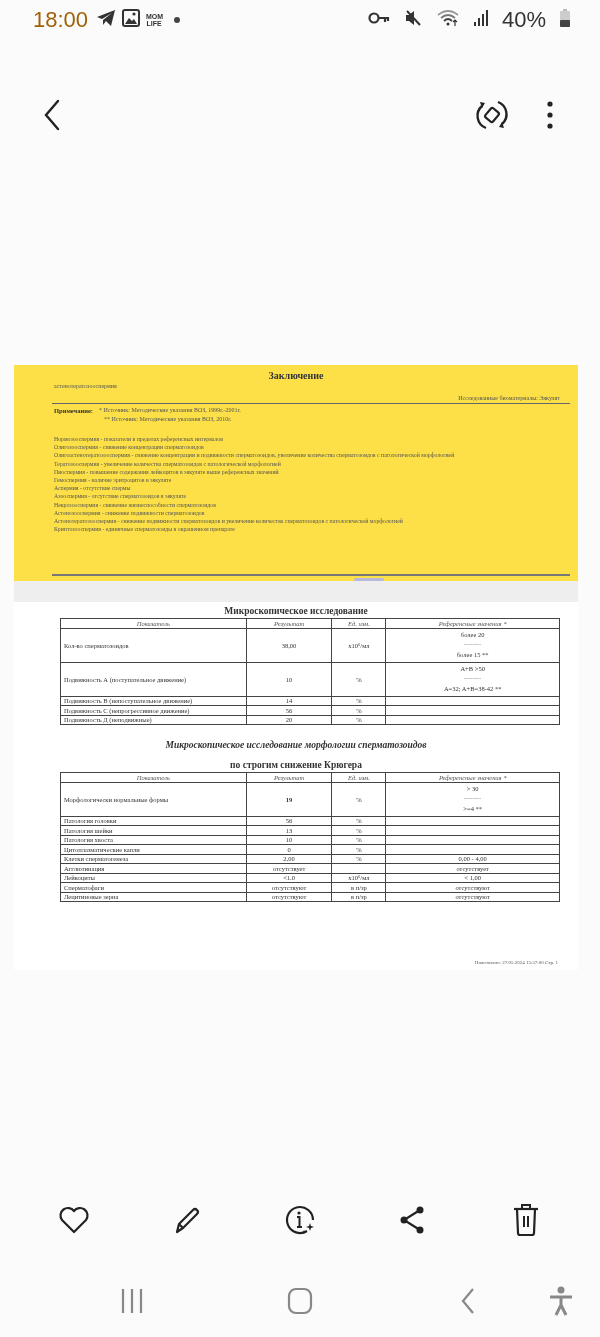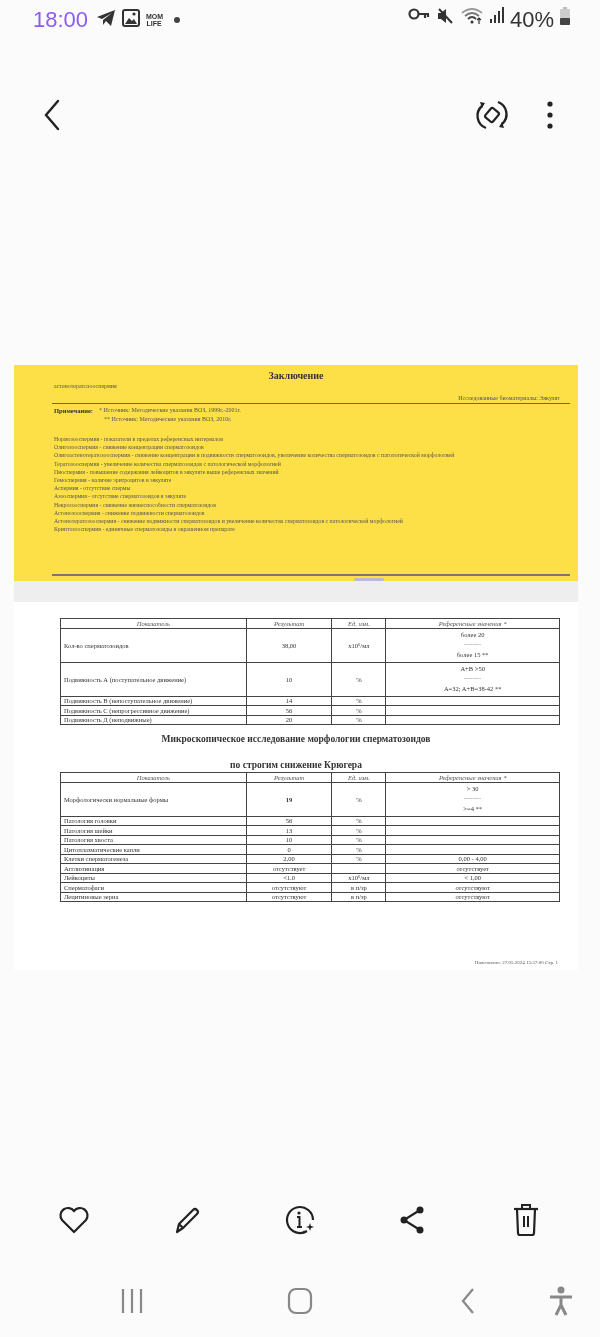--- a/index.html
+++ b/index.html
@@ -1,23 +1,23 @@
 <!DOCTYPE html>
 <html><head>
 <meta charset="utf-8">
 <style>
   * { box-sizing: border-box; margin: 0; padding: 0; }
   html, body { width: 600px; height: 1337px; background: #fbfbfb; overflow: hidden; }
   body { position: relative; font-family: "Liberation Sans", sans-serif; color: #222; }
 
   
   .statusbar { position: absolute; top: 0; left: 0; width: 600px; height: 40px; }
-  .sb-time { position: absolute; left: 33px; top: 7px; font-size: 22px; color: #8b5cf6; font-family: "Liberation Sans", sans-serif; }
+  .sb-time { position: absolute; left: 33px; top: 7px; font-size: 22px; color: #a16207; font-family: "Liberation Sans", sans-serif; }
   .sb-left-icons { position: absolute; left: 96px; top: 9px; display: flex; align-items: center; gap: 6px; }
-  .sb-right { position: absolute; right: 30px; top: 7px; display: flex; align-items: flex-start; gap: 6px; }
+  .sb-right { position: absolute; right: 30px; top: 7px; display: flex; align-items: center; gap: 14px; }
   .sb-batt-text { font-size: 22px; color: #333; }
   .mom-life { font-size: 7px; font-weight: bold; line-height: 7px; color: #333; text-align: center; width: 16px; }
   .dot { width: 6px; height: 6px; border-radius: 50%; background: #444; margin-left: 6px; }
 
   
   .topbar { position: absolute; top: 85px; left: 0; width: 600px; height: 60px; }
   .back-btn { position: absolute; left: 36px; top: 10px; width: 32px; height: 40px; }
   .rotate-btn { position: absolute; left: 472px; top: 12px; width: 40px; height: 36px; }
   .more-btn { position: absolute; left: 537px; top: 12px; width: 26px; height: 36px; }
 
@@ -163,20 +163,21 @@
     <div>Астенозооспермия - снижение подвижности сперматозоидов</div>
     <div>Астенотератозооспермия - снижение подвижности сперматозоидов и увеличение количества сперматозоидов с патологической морфологией</div>
     <div>Криптозооспермия - единичные сперматозоиды в окрашенном препарате</div>
   </div>
   <div class="hr2"></div>
   <div class="smudge"></div>
 </div>
 <div class="doc-gap"></div>
 
 <div class="doc-bottom doc-font">
+  <div class="sec-title" style="top:4px;">Микроскопическое исследование</div>
 
   <table class="lab" style="top:16px;">
     <tbody>
         <tr>
       <th class="col1">Показатель</th>
       <th class="col2">Результат</th>
       <th class="col3">Ед. изм.</th>
       <th class="col4">Референсные значения *</th>
     </tr>
     <tr style="height:34px;">
@@ -213,21 +214,21 @@
     </tr>
     <tr>
       <td>Подвижность Д (неподвижные)</td>
       <td class="c">20</td>
       <td class="c">%</td>
       <td class="c"></td>
     </tr>
   </tbody>
     </table>
 
-  <div class="sec-title" style="top:132px;">Микроскопическое исследование морфологии сперматозоидов</div>
+  <div class="sec-title" style="top:138px;font-style:italic;">Микроскопическое исследование морфологии сперматозоидов</div>
   <div class="sec-title" style="top:158px;">по строгим снижение Крюгера</div>
 
   <table class="lab" style="top:170px;">
     <tbody>
         <tr>
       <th class="col1">Показатель</th>
       <th class="col2">Результат</th>
       <th class="col3">Ед. изм.</th>
       <th class="col4">Референсные значения *</th>
     </tr>

